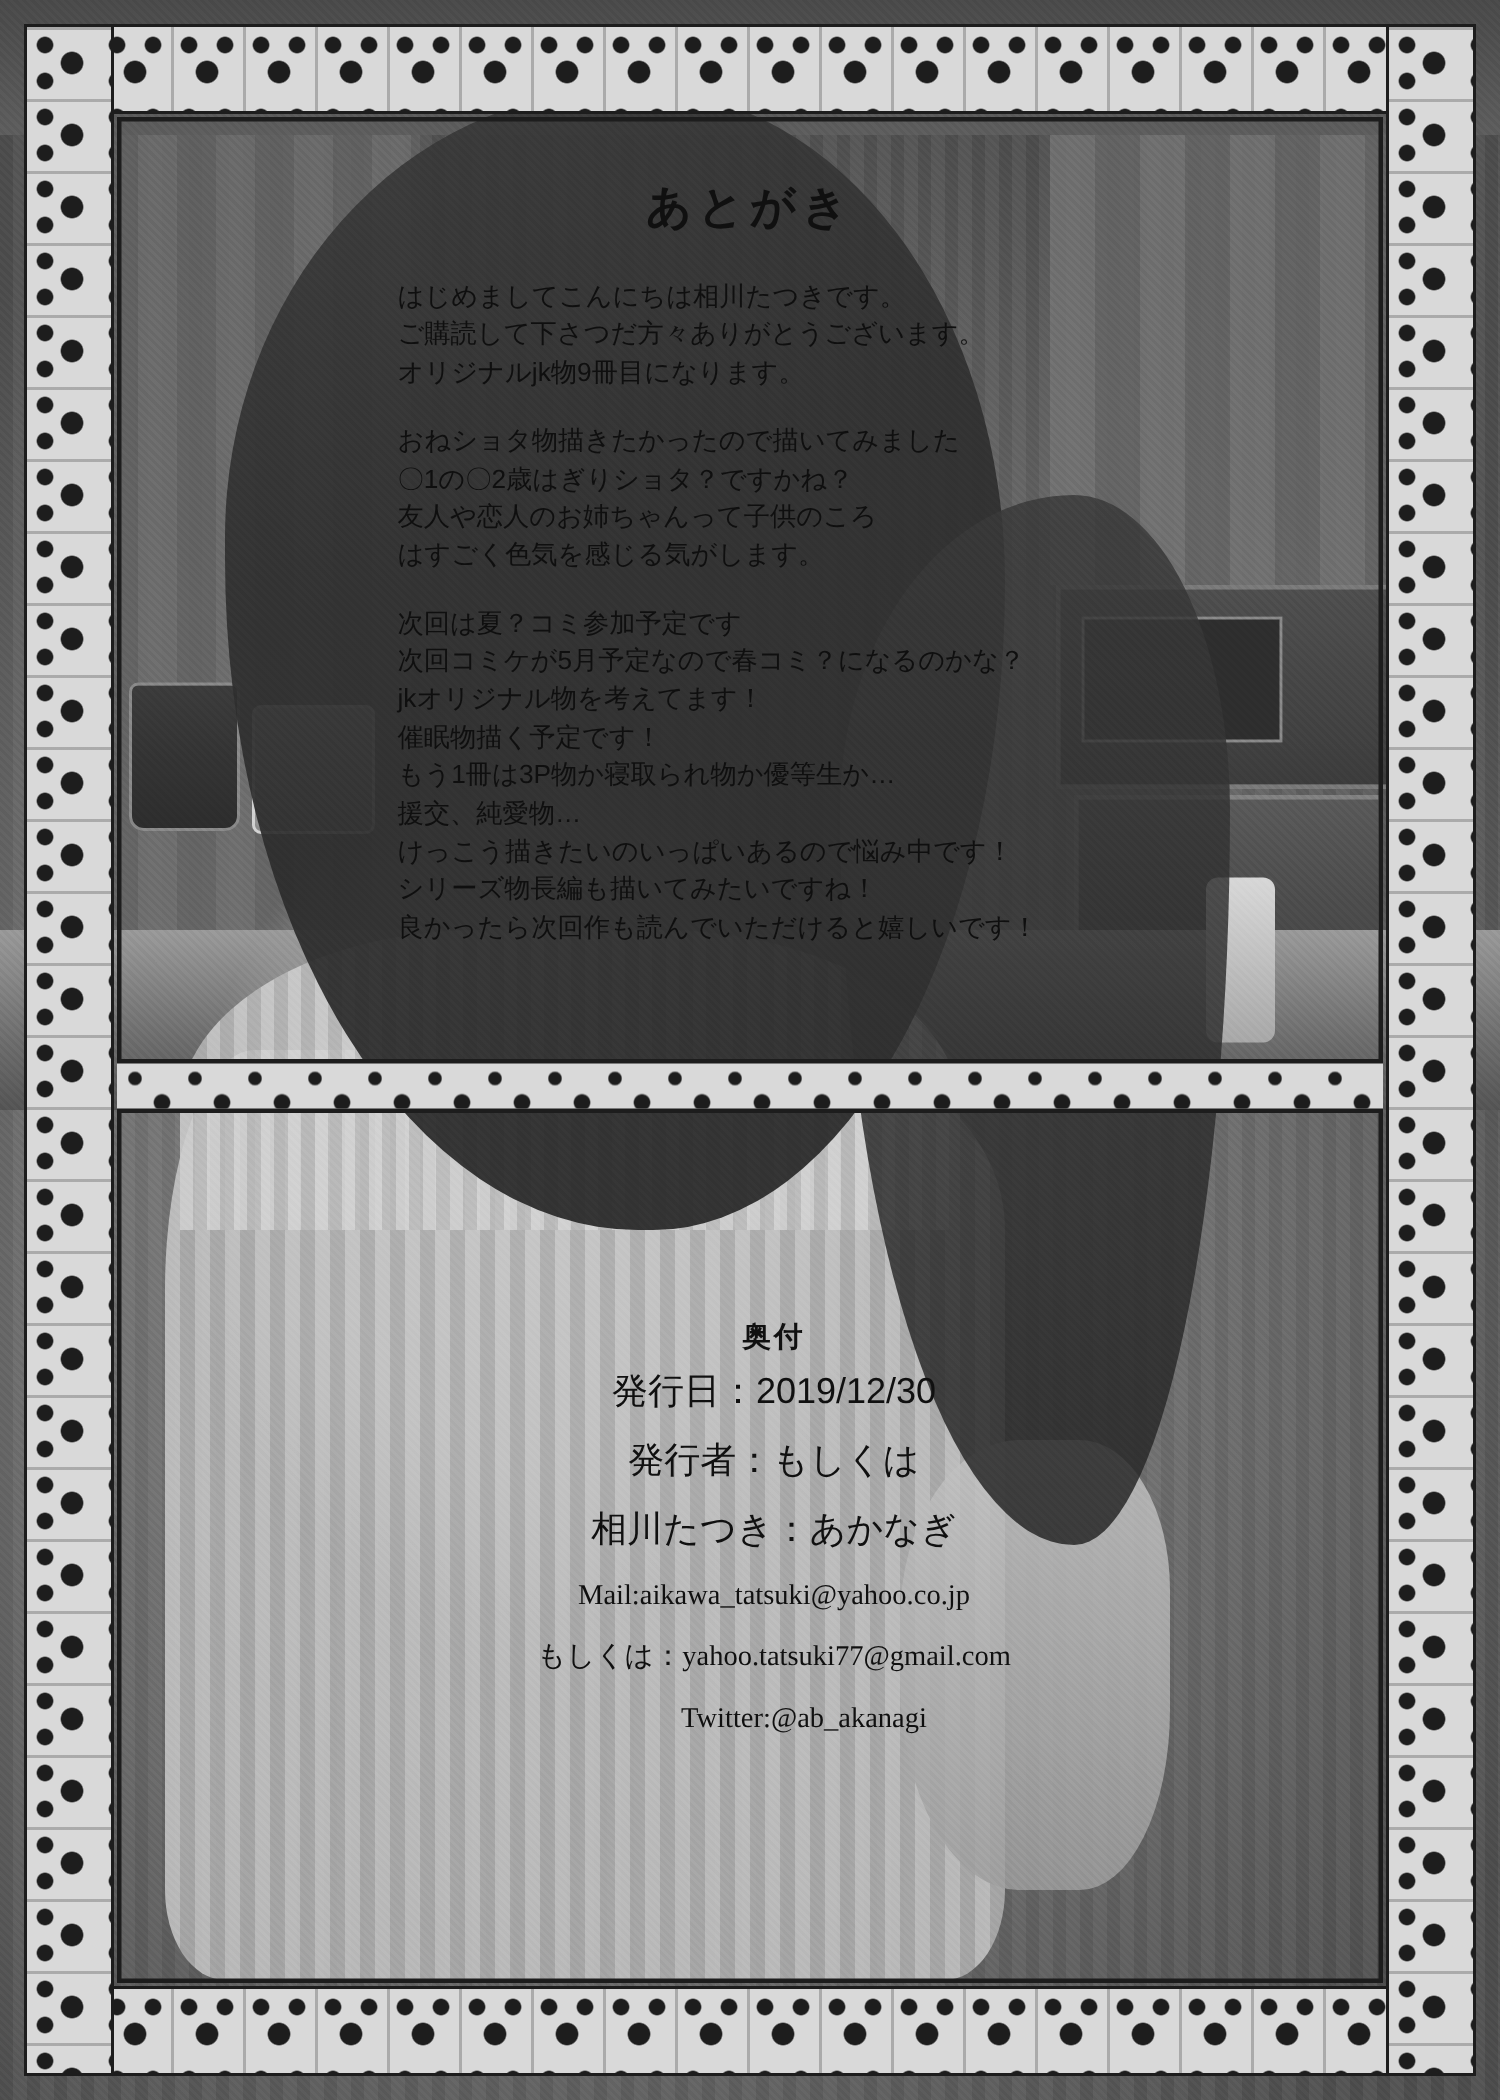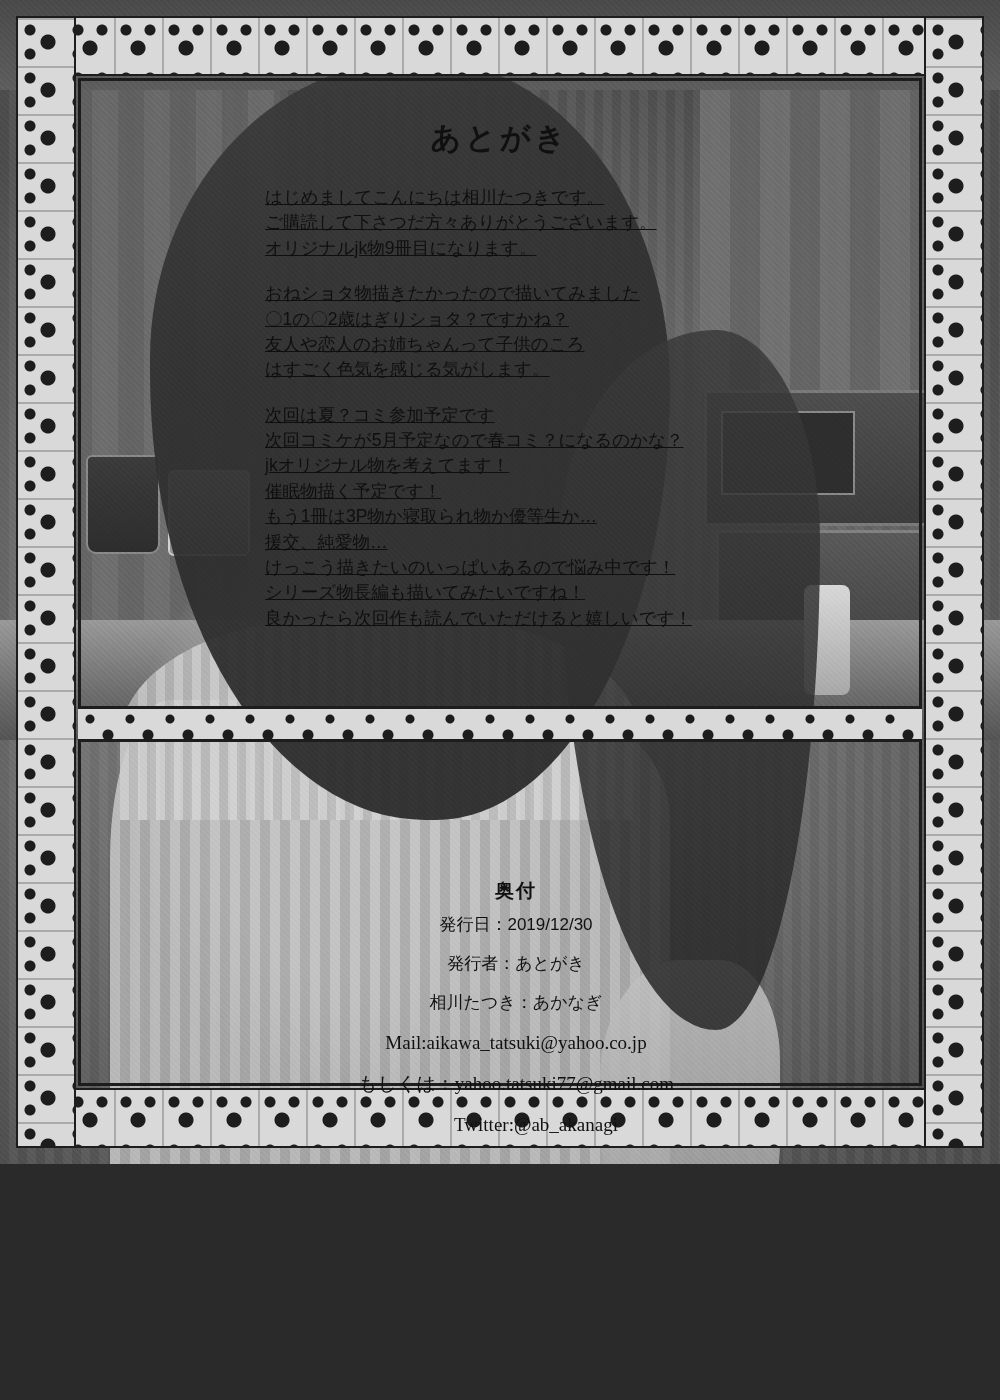--- a/index.html
+++ b/index.html
@@ -3,21 +3,21 @@
 <meta charset="utf-8">
 <style>
   html, body {
     margin: 0;
     padding: 0;
     background: #2a2a2a;
   }
   .page {
     position: relative;
     width: 1000px;
-    height: 1164px;
+    height: 1400px;
     overflow: hidden;
     background: #fef9c3;
     font-family: "Liberation Sans", sans-serif;
   }
 
   
   .art {
     position: absolute;
     inset: 0;
     background:
@@ -200,39 +200,38 @@
   }
   .para {
     display: block;
     text-align: left;
     width: 470px;
     margin: 0 auto 20px auto;
     font-size: 17.5px;
     line-height: 1.45;
     white-space: pre-line;
     color: #0f0f0f;
-    text-decoration: underline;
   }
   .para.last { margin-bottom: 12px; }
 
   .colophon {
     position: absolute;
     left: 0; right: 0; top: 878px;
     text-align: center;
     color: #101010;
     margin-left: 32px;
   }
   .colophon .c-title {
     font-size: 19px;
     font-weight: bold;
     margin-bottom: 12px;
     letter-spacing: 2px;
   }
   .colophon .c-line {
-    font-size: 17px;
+    font-size: 24px;
     line-height: 1.0;
     margin-bottom: 22px;
     white-space: nowrap;
   }
   .colophon .c-line.serif {
     font-family: "Liberation Serif", serif;
     font-size: 19px;
   }
   .colophon .c-line:last-child { margin-bottom: 0; padding-left: 40px; }
 </style>
@@ -286,20 +285,20 @@
 もう1冊は3P物か寝取られ物か優等生か…
 援交、純愛物…
 けっこう描きたいのいっぱいあるので悩み中です！
 シリーズ物長編も描いてみたいですね！
 良かったら次回作も読んでいただけると嬉しいです！</p>
   </div>
 
   <div class="colophon">
     <div class="c-title">奥付</div>
     <div class="c-line">発行日：2019/12/30</div>
-    <div class="c-line">発行者：あとがき</div>
+    <div class="c-line">発行者：もしくは</div>
     <div class="c-line">相川たつき：あかなぎ</div>
     <div class="c-line serif">Mail:aikawa_tatsuki@yahoo.co.jp</div>
     <div class="c-line serif">もしくは：yahoo.tatsuki77@gmail.com</div>
     <div class="c-line serif">Twitter:@ab_akanagi</div>
   </div>
 
 </div>
 
 </body></html>

